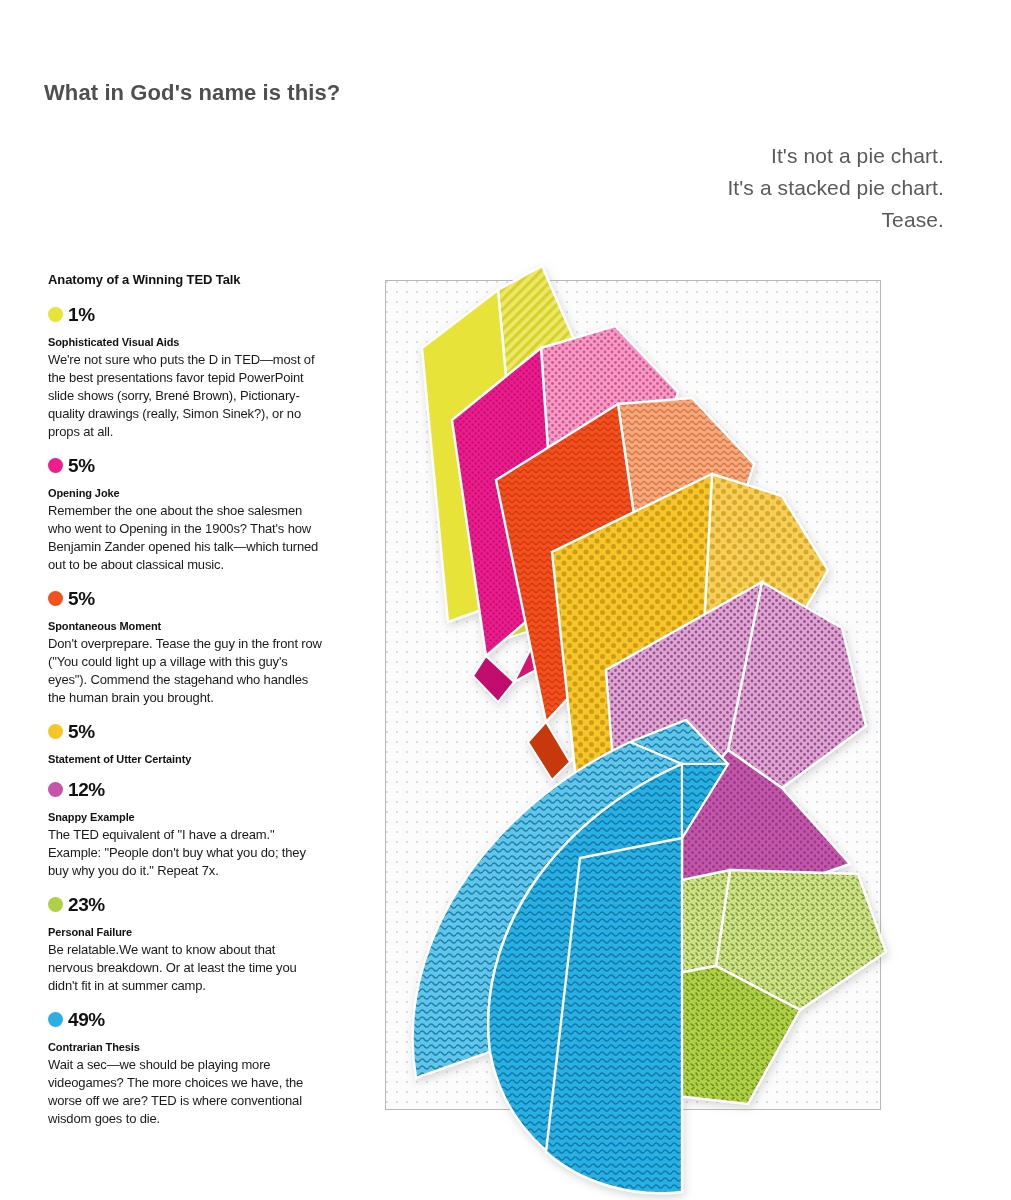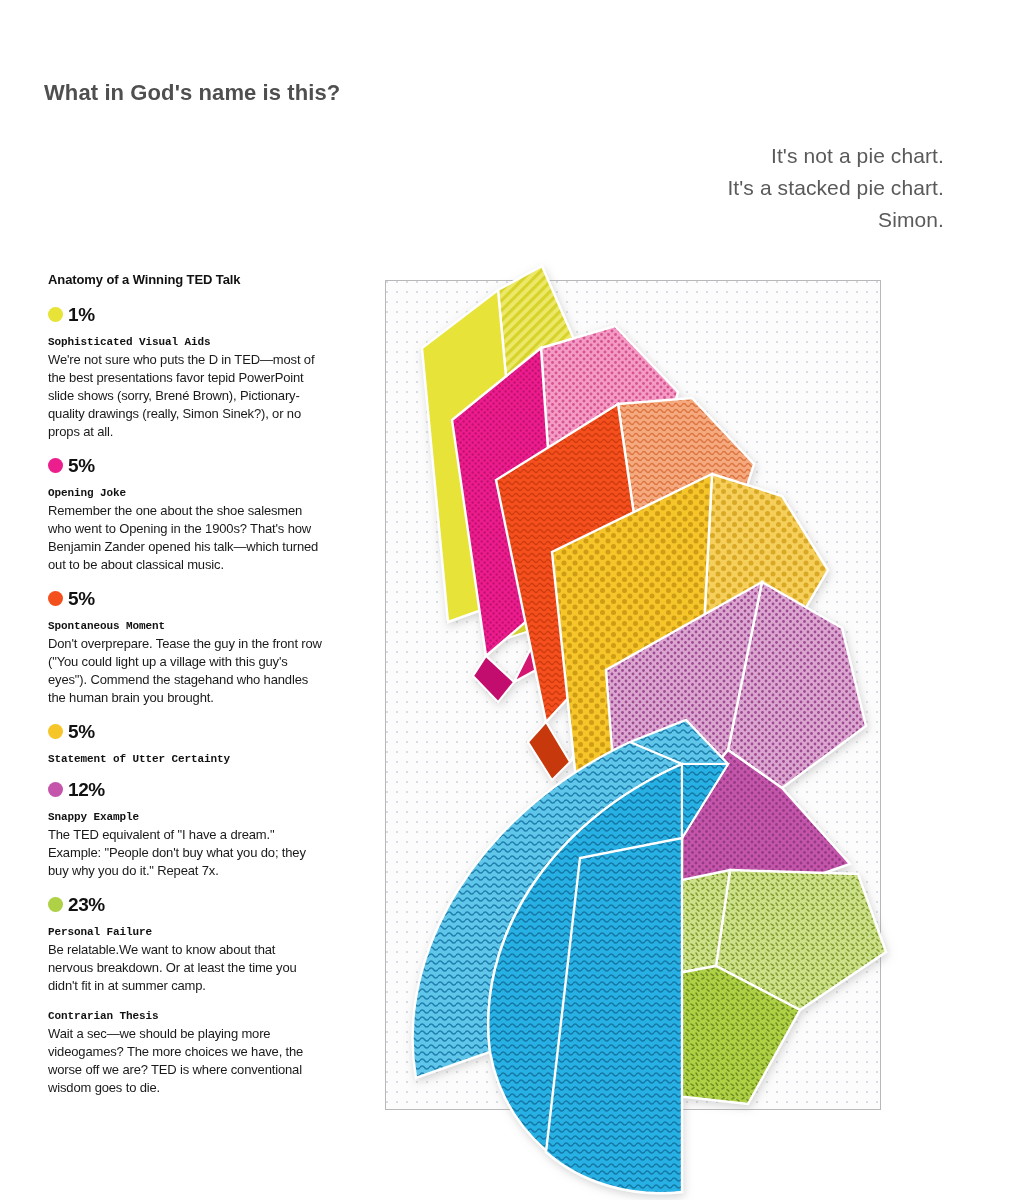--- a/index.html
+++ b/index.html
@@ -46,21 +46,21 @@
   .legend-dot{
     width:15px; height:15px; border-radius:50%;
     flex:0 0 auto; display:block;
   }
   .legend-pct{
     font-size:19px; font-weight:bold; color:#111;
     letter-spacing:-0.4px; line-height:19px;
   }
   .legend-heading{
     font-size:11px; font-weight:bold; color:#111;
-    margin:12px 0 3px 0; letter-spacing:-0.1px;font-family:Liberation Mono, monospace;
+    margin:12px 0 3px 0; letter-spacing:-0.1px;
   }
   .legend-desc{
     font-size:13px; line-height:18px; color:#1a1a1a;
     letter-spacing:-0.15px;
   }
 
   
   #chart-frame{
     position:absolute; left:385px; top:20px;
     width:496px; height:830px;
@@ -82,21 +82,21 @@
   }
 </style>
 </head>
 <body>
 
 <div id="post-header">
   <h1 id="post-title">What in God's name is this?</h1>
   <div id="post-body">
     <div class="line">It's not a pie chart.</div>
     <div class="line">It's a stacked pie chart.</div>
-    <div class="line">Simon.</div>
+    <div class="line">Tease.</div>
   </div>
 </div>
 
 <div id="infographic">
 
   <div id="legend">
     <div id="legend-title">Anatomy of a Winning TED Talk</div>
     <div id="legend-entries">
         <div class="legend-entry">
           <div class="legend-pct-row">
@@ -139,20 +139,24 @@
         </div>
         <div class="legend-entry">
           <div class="legend-pct-row">
             <span class="legend-dot" style="background: rgb(174, 209, 69);"></span>
             <span class="legend-pct">23%</span>
           </div>
           <div class="legend-heading">Personal Failure</div>
           <div class="legend-desc">Be relatable.We want to know about that nervous breakdown. Or at least the time you didn't fit in at summer camp.</div>
         </div>
         <div class="legend-entry">
+          <div class="legend-pct-row">
+            <span class="legend-dot" style="background: rgb(40, 176, 227);"></span>
+            <span class="legend-pct">49%</span>
+          </div>
           <div class="legend-heading">Contrarian Thesis</div>
           <div class="legend-desc">Wait a sec—we should be playing more videogames? The more choices we have, the worse off we are? TED is where conventional wisdom goes to die.</div>
         </div>
       </div>
   </div>
 
   <div id="chart-frame">
     <div id="chart-grid"></div>
   </div>
 

